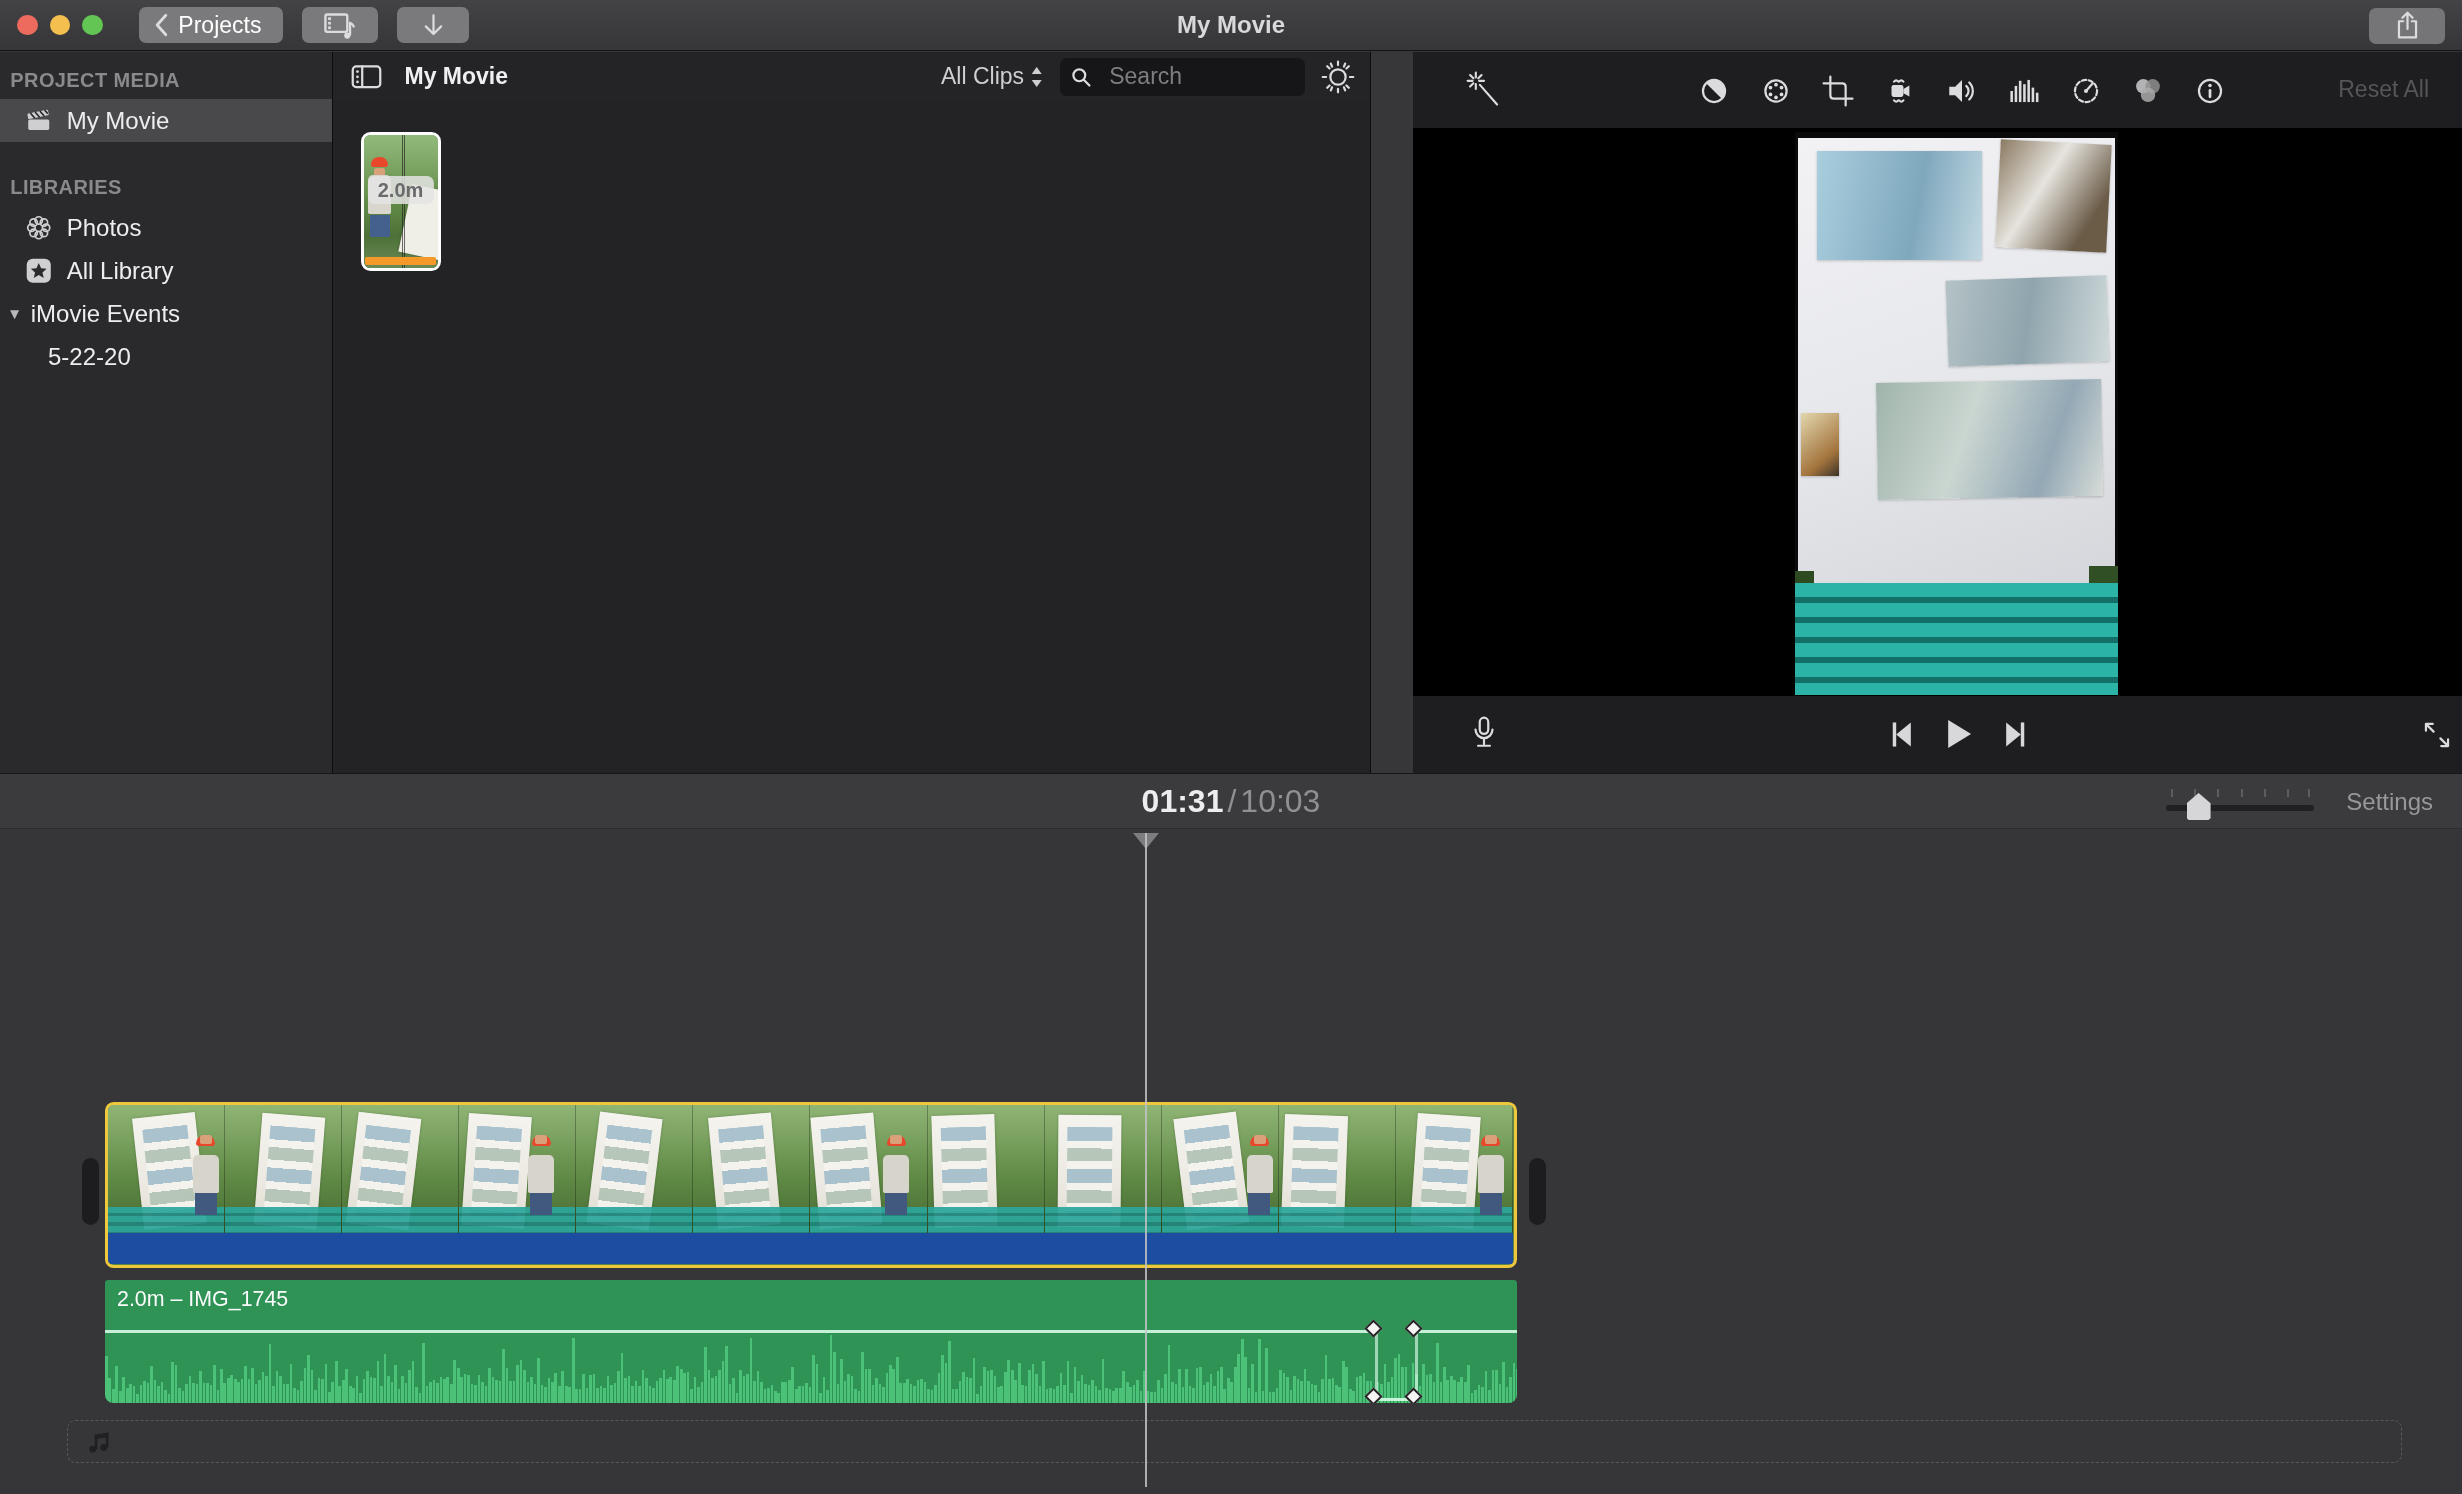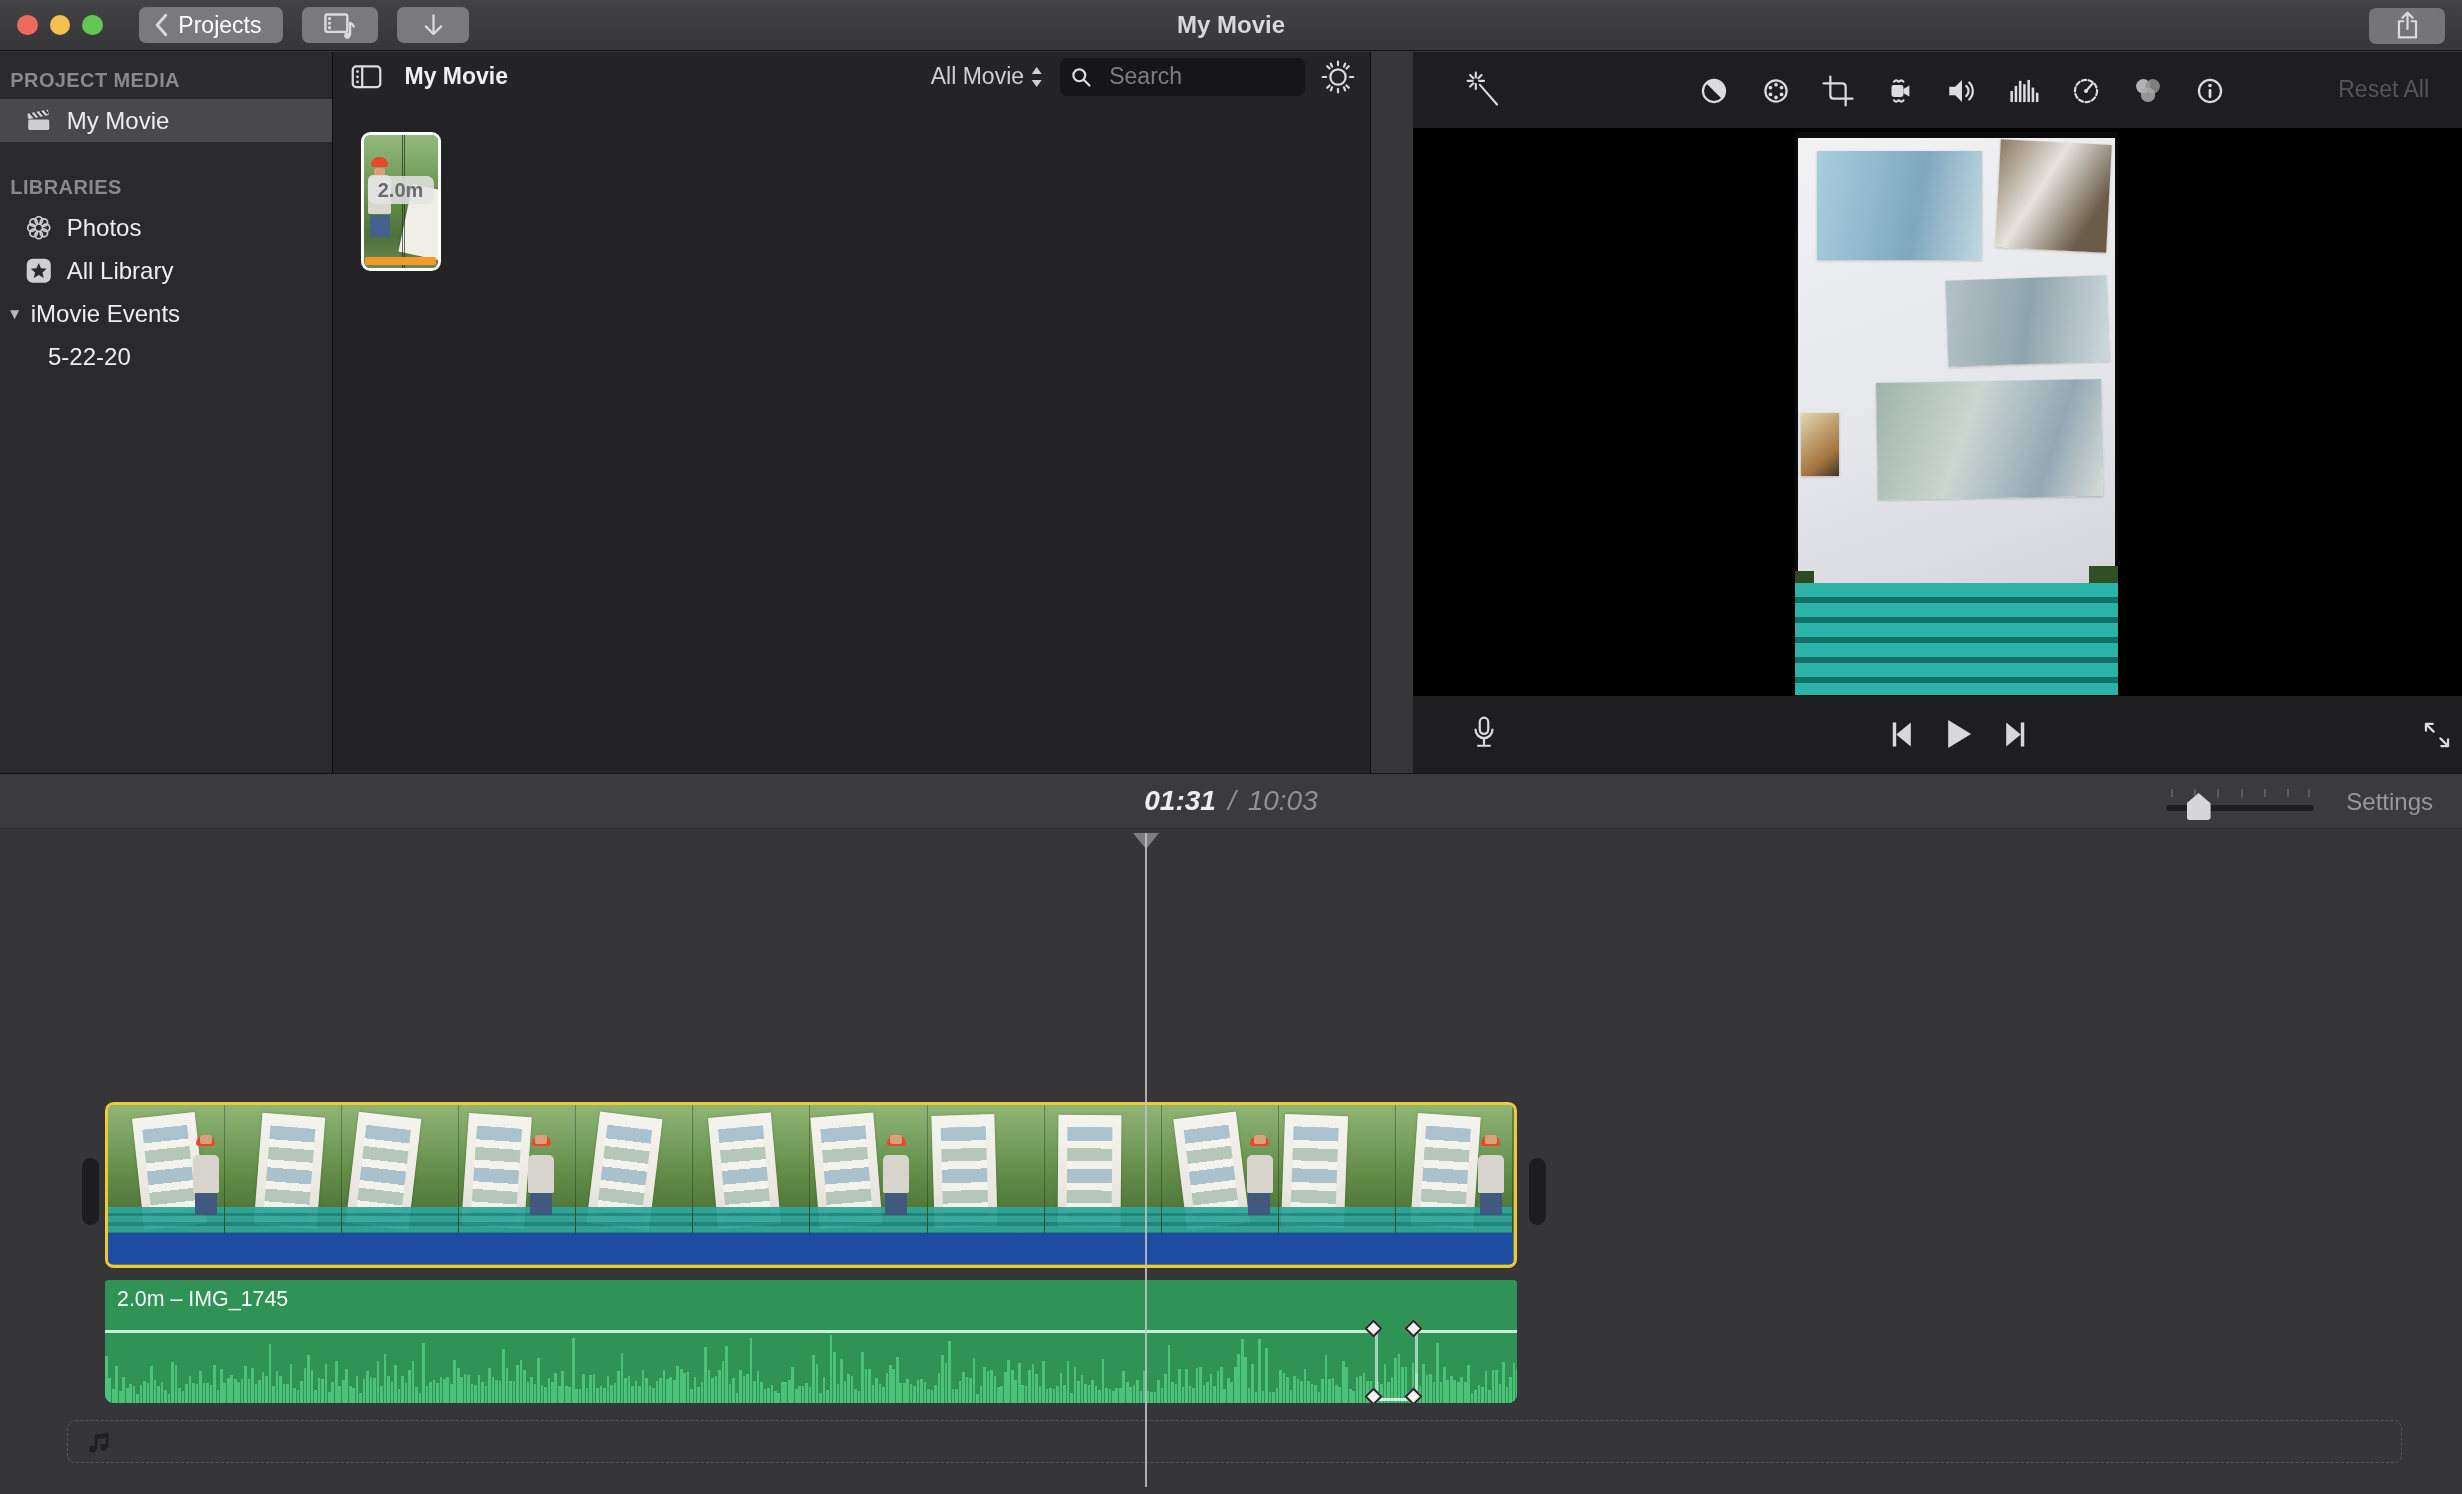--- a/index.html
+++ b/index.html
@@ -130,21 +130,21 @@
   #transport{ position:absolute; left:50%; top:50%; transform:translate(-50%,-50%); display:flex; align-items:center; gap:22px; }
   #fullscreen-btn{ position:absolute; right:48px; top:20.6px; }
 
   
   #timeline-toolbar{
     position:absolute; left:0; top:773px; width:2462px; height:56px;
     background:#3b3b3d; border-top:0.9px solid #161618; border-bottom:0.9px solid #2c2c2e;
   }
   #time-display{
     position:absolute; left:50%; top:50%; transform:translate(-50%,-50%);
-    font-size:28px; display:flex; gap:12px;font-style:italic;
+    font-size:32px; display:flex; gap:4px;
   }
   #time-current{ color:#ededef; font-weight:600; }
   #time-sep,#time-total{ color:#909092; }
   #zoom-slider{ position:absolute; left:2166px; top:10.3px; width:148px; height:34px; }
   #zoom-track{ position:absolute; left:0; right:0; top:20.6px; height:6px; background:#202022; border-radius:3.4px; }
   .ztick{ position:absolute; top:5.1px; width:1.7px; height:7.7px; background:#5c5c5e; }
   #zoom-thumb{
     position:absolute; left:20.6px; top:8.6px; width:24px; height:27.5px; background:#d6d6d8;
     clip-path:polygon(50% 0,100% 38%,100% 92%,88% 100%,12% 100%,0 92%,0 38%);
   }
@@ -316,21 +316,21 @@
             <rect class="icon-stroke" x="2" y="4" width="32" height="24" rx="4"></rect>
             <path class="icon-stroke" d="M13 4 V28"></path>
             <circle cx="7.5" cy="10" r="1.6" fill="#dcdcde"></circle>
             <circle cx="7.5" cy="16" r="1.6" fill="#dcdcde"></circle>
             <circle cx="7.5" cy="22" r="1.6" fill="#dcdcde"></circle>
           </svg>
         </div>
         <div id="browser-title">My Movie</div>
         <div class="spacer"></div>
         <div id="all-clips">
-          <span>All Movie</span>
+          <span>All Clips</span>
           <span>
             <svg width="15.4" height="26" viewBox="0 0 14 26">
               <path d="M2 10 L7 3 L12 10 Z" fill="#cfcfd1"></path>
               <path d="M2 16 L7 23 L12 16 Z" fill="#cfcfd1"></path>
             </svg>
           </span>
         </div>
         <div id="search-box">
           <span>
             <svg width="22" height="22" viewBox="0 0 26 26">

